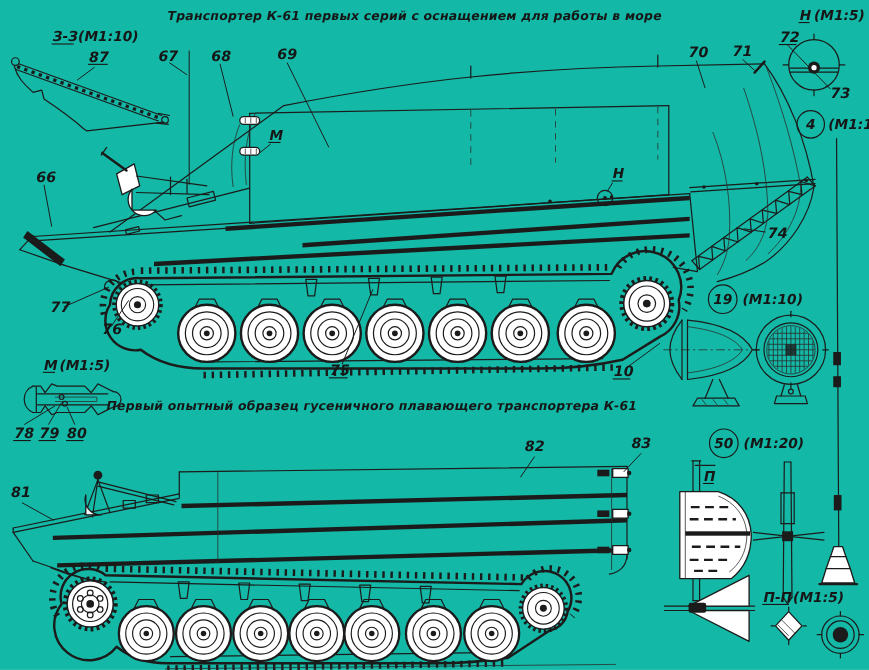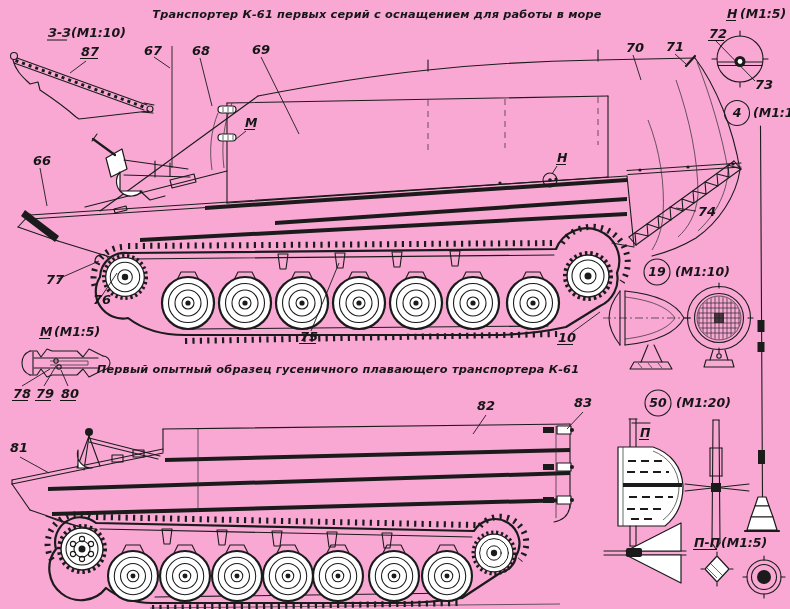--- a/index.html
+++ b/index.html
@@ -1,16 +1,16 @@
 <!DOCTYPE html>
 <html><head>
 <meta charset="utf-8">
 <style>
   html,body{margin:0;padding:0;background:#e9e9e7;}
-  .sheet{width:790px;height:609px;background:#f9a8d4;position:relative;overflow:hidden;}
+  .sheet{width:790px;height:609px;background:#14b8a6;position:relative;overflow:hidden;}
   svg{display:block;}
   text{fill:#161616;font-style:italic;font-weight:bold;
        font-family:"DejaVu Sans","Liberation Sans",sans-serif;}
   .num{font-size:13px;}
   .lbl{font-size:12.5px;}
   .big{font-size:11.3px;letter-spacing:.2px;}
   .mid{text-anchor:middle;}
   .s{stroke:#1b1b1b;fill:none;stroke-width:1.1;stroke-linecap:round;stroke-linejoin:round;}
   .s2{stroke:#1b1b1b;fill:none;stroke-width:2.2;stroke-linecap:round;stroke-linejoin:round;}
   .thin{stroke:#2a2a2a;fill:none;stroke-width:.7;}

